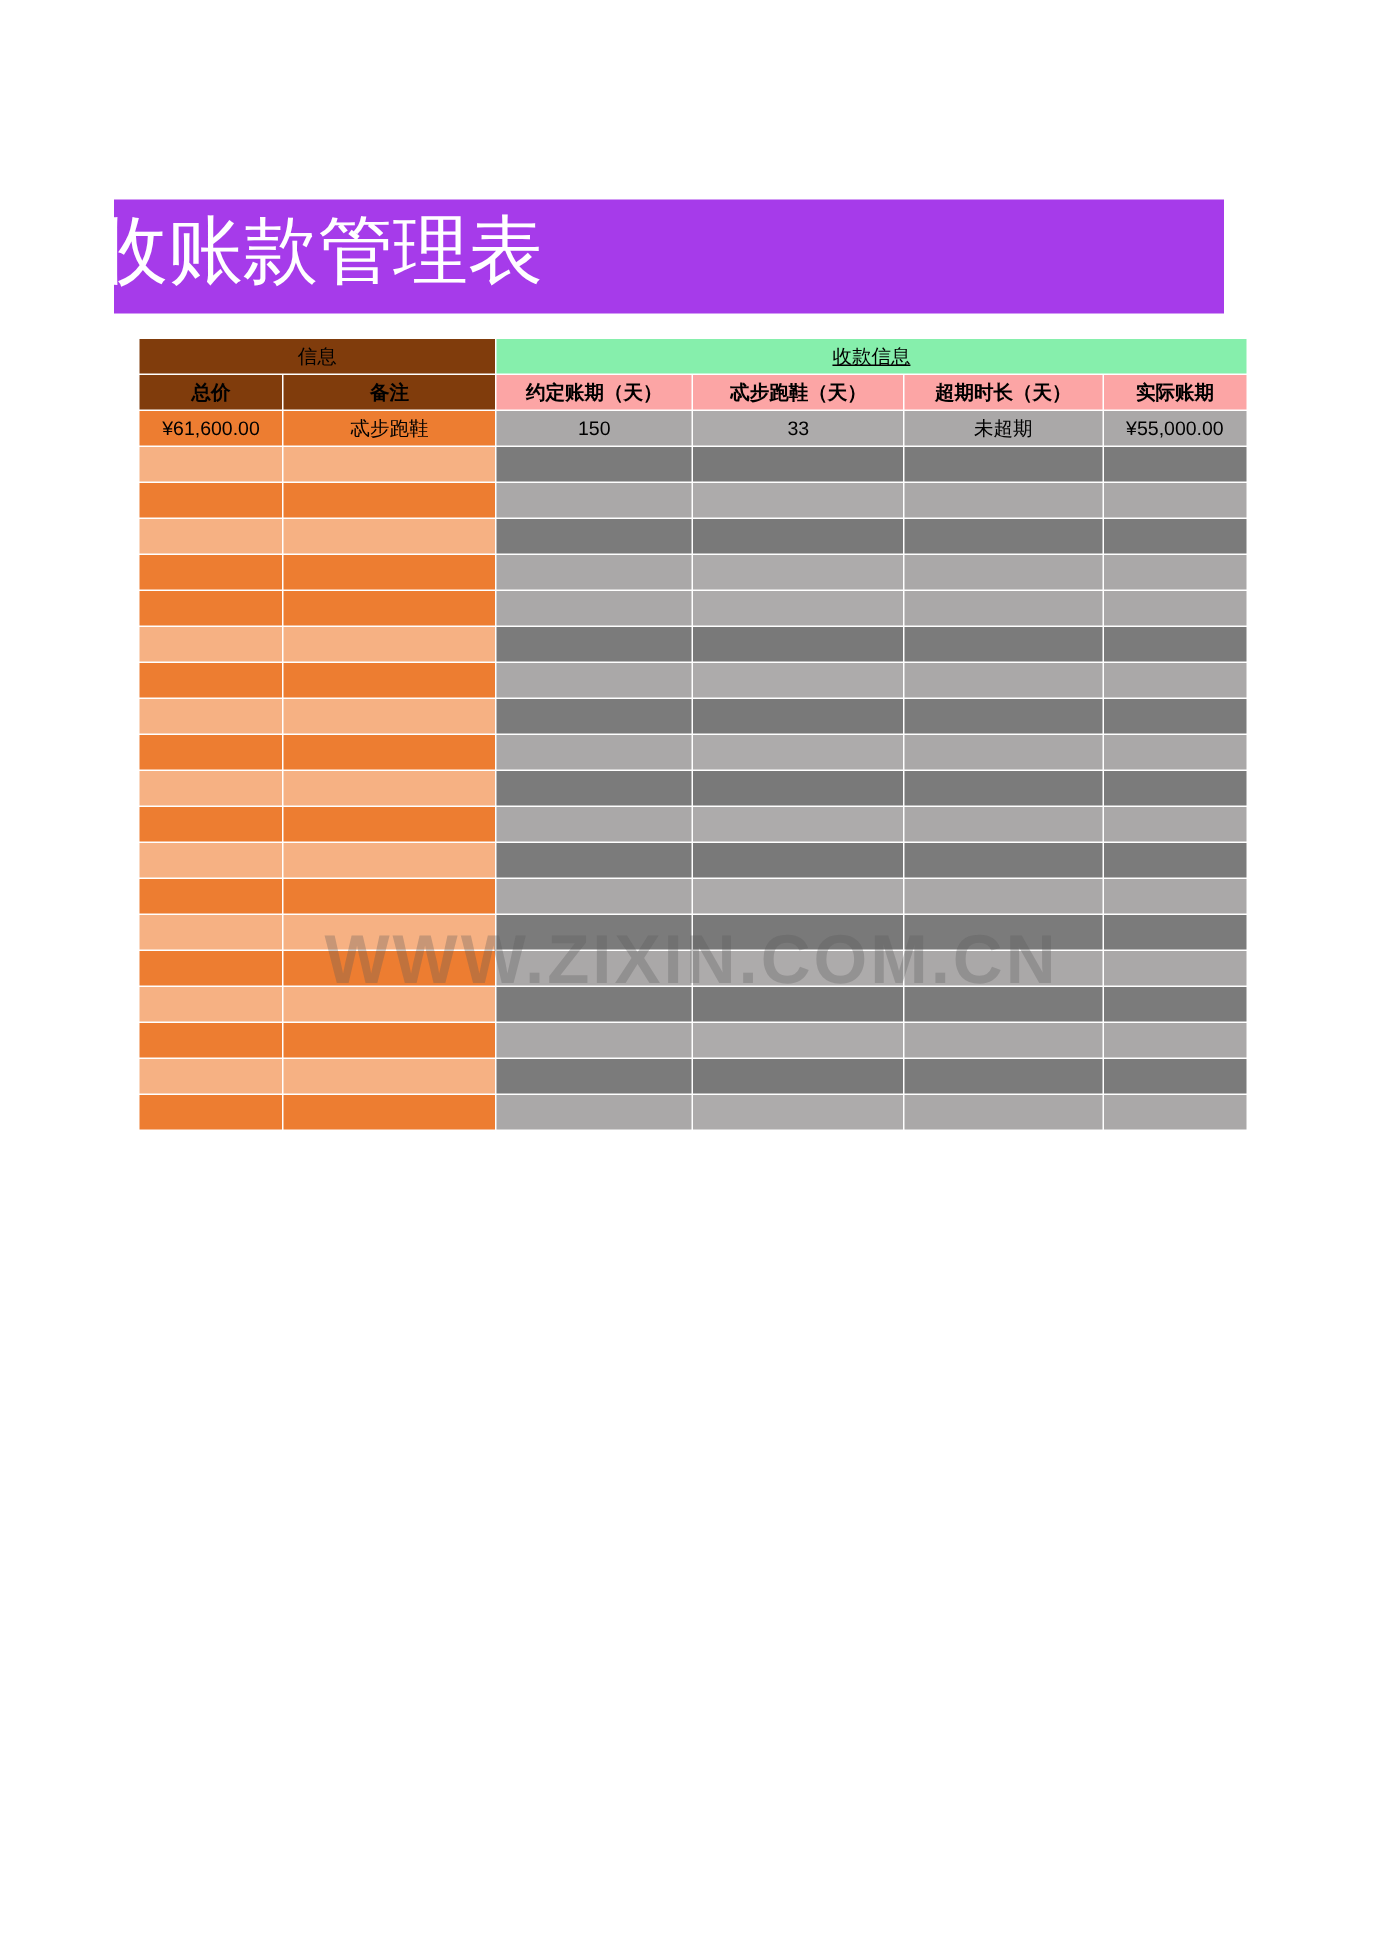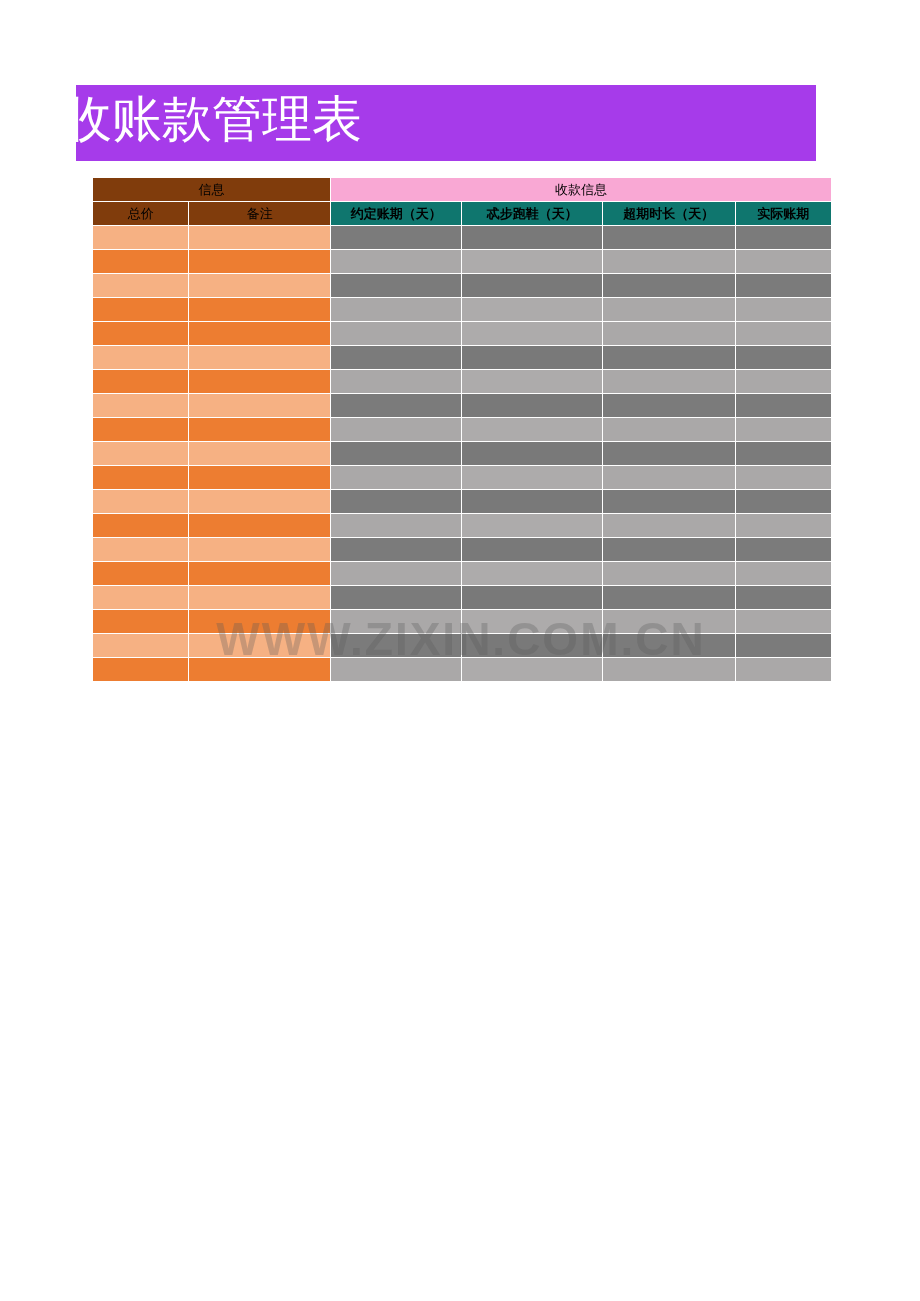--- a/index.html
+++ b/index.html
@@ -23,20 +23,21 @@
     top: 85px;
     width: 740px;
   }
 
   
   #title-band {
     height: 76px;
     background: #a63bea;
     position: relative;
     overflow: hidden;
+    margin-top: 48px;
   }
   #title-text {
     position: absolute;
     left: -14px;
     top: -4px;
     font-size: 50px;
     line-height: 76px;
     color: #ffffff;
     white-space: nowrap;
     letter-spacing: 0px;
@@ -75,37 +76,38 @@
   
   td.grp-brown {
     background: #803c0c;
     color: #ffffff;
     text-align: left;
     padding-left: 3px;
     font-size: 13px;
     height: 22px;
   }
   td.grp-gray {
-    background: #f9a8d4;
+    background: #86efac;
     color: #ffffff;
     text-align: center;
     font-size: 13px;
     height: 22px;
+    text-decoration: underline;
   }
 
   
   td.hdr-brown {
     background: #803c0c;
     color: #ffffff;
-    font-weight: normal;
+    font-weight: bold;
     font-size: 13.5px;
     height: 22px;
   }
   td.hdr-gray {
-    background: #0f766e;
+    background: #fca5a5;
     color: #ffffff;
     font-weight: bold;
     font-size: 13.5px;
     height: 22px;
   }
 
   
   td.or-light { background: #f6b183; }
   td.or-dark  { background: #ed7d31; }
   td.gy-dark  { background: #7b7b7b; }
@@ -164,20 +166,28 @@
         </tr>
         <tr>
           <td class="hdr-brown">总价</td>
           <td class="hdr-brown">备注</td>
           <td class="hdr-gray">约定账期（天）</td>
           <td class="hdr-gray">忒步跑鞋（天）</td>
           <td class="hdr-gray">超期时长（天）</td>
           <td class="hdr-gray">实际账期</td>
         </tr>
         <tr>
+          <td class="or-dark">¥61,600.00</td>
+          <td class="or-dark">忒步跑鞋</td>
+          <td class="gy-light">150</td>
+          <td class="gy-light2">33</td>
+          <td class="gy-light">未超期</td>
+          <td class="gy-light">¥55,000.00</td>
+        </tr>
+        <tr>
           <td class="or-light"></td>
           <td class="or-light"></td>
           <td class="gy-dark"></td>
           <td class="gy-dark2"></td>
           <td class="gy-dark"></td>
           <td class="gy-dark"></td>
         </tr>
         <tr>
           <td class="or-dark"></td>
           <td class="or-dark"></td>

